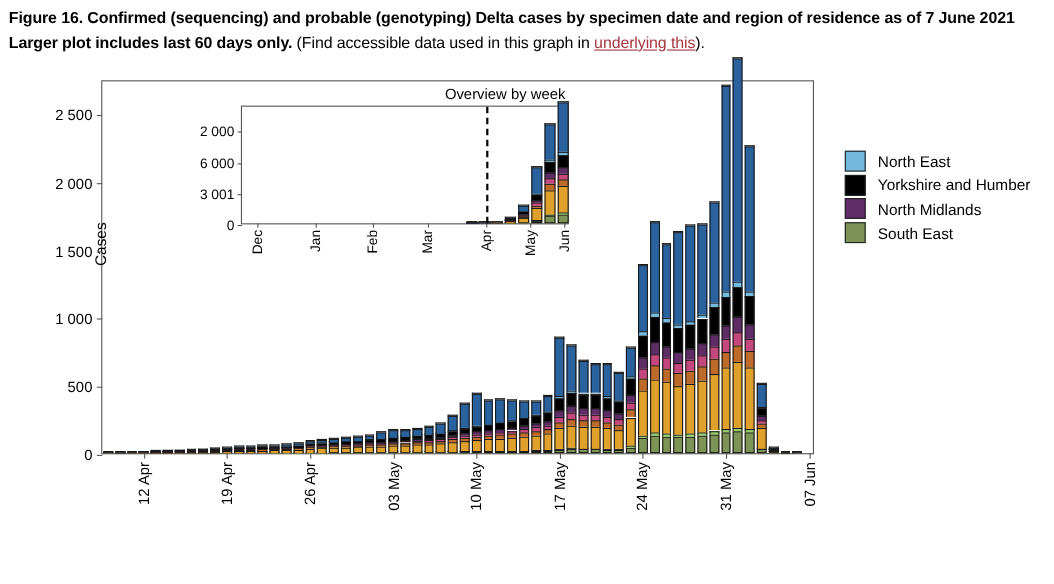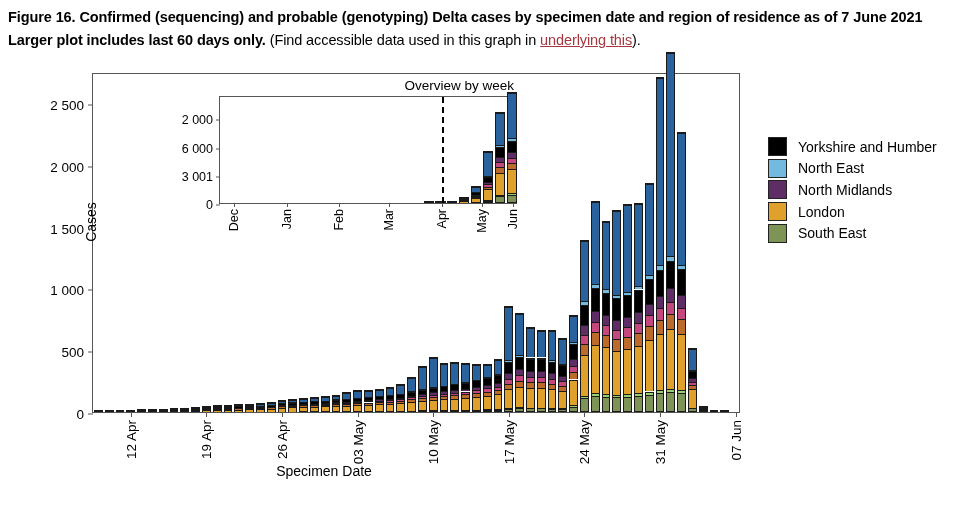--- a/index.html
+++ b/index.html
@@ -918,37 +918,32 @@
             <div class="iseg" style="background: rgb(0, 0, 0); height: 11.7391px; bottom: 50.6003px;"></div>
             <div class="iseg" style="background: rgb(116, 186, 223); height: 2.81739px; bottom: 62.3395px;"></div>
             <div class="iseg" style="background: rgb(42, 98, 158); height: 45.0783px; bottom: 65.1569px;"></div>
             <div class="iseg" style="background: rgb(220, 220, 220); height: 0.8px; bottom: 110.235px;"></div>
           </div>
         </div>
       <div id="inset-dashed" style="left: 221.712px;"></div>
     </div>
   </div>
 
-  <div id="x-axis-label">Specimen Date</div>
 
   <div id="legend">
+      <div class="legend-row">
+        <div class="legend-swatch" style="background: rgb(116, 186, 223);"></div>
+        <div class="legend-label">North East</div>
+      </div>
       <div class="legend-row">
         <div class="legend-swatch" style="background: rgb(0, 0, 0);"></div>
         <div class="legend-label">Yorkshire and Humber</div>
       </div>
       <div class="legend-row">
-        <div class="legend-swatch" style="background: rgb(116, 186, 223);"></div>
-        <div class="legend-label">North East</div>
-      </div>
-      <div class="legend-row">
         <div class="legend-swatch" style="background: rgb(94, 45, 101);"></div>
         <div class="legend-label">North Midlands</div>
-      </div>
-      <div class="legend-row">
-        <div class="legend-swatch" style="background: rgb(224, 161, 44);"></div>
-        <div class="legend-label">London</div>
       </div>
       <div class="legend-row">
         <div class="legend-swatch" style="background: rgb(125, 148, 86);"></div>
         <div class="legend-label">South East</div>
       </div>
     </div>
 </div>
 
 </body></html>

